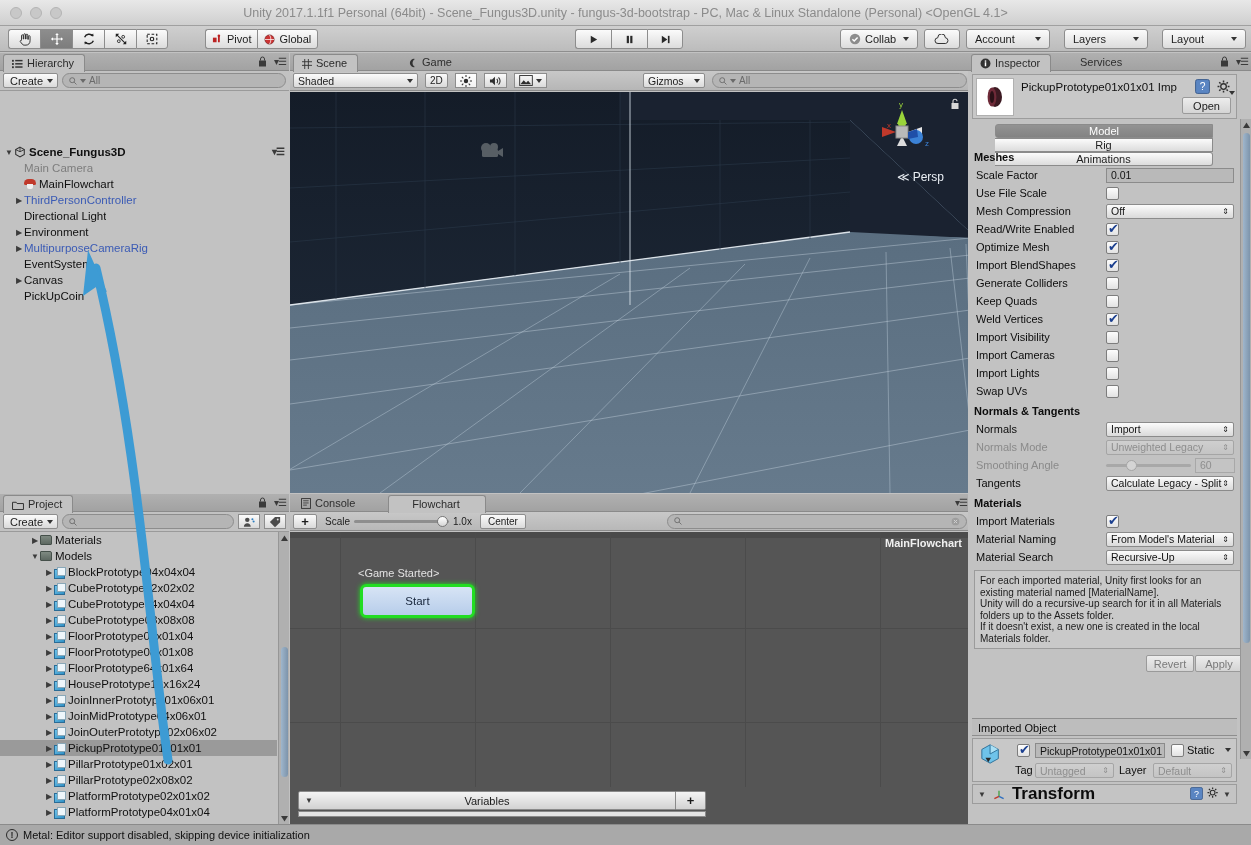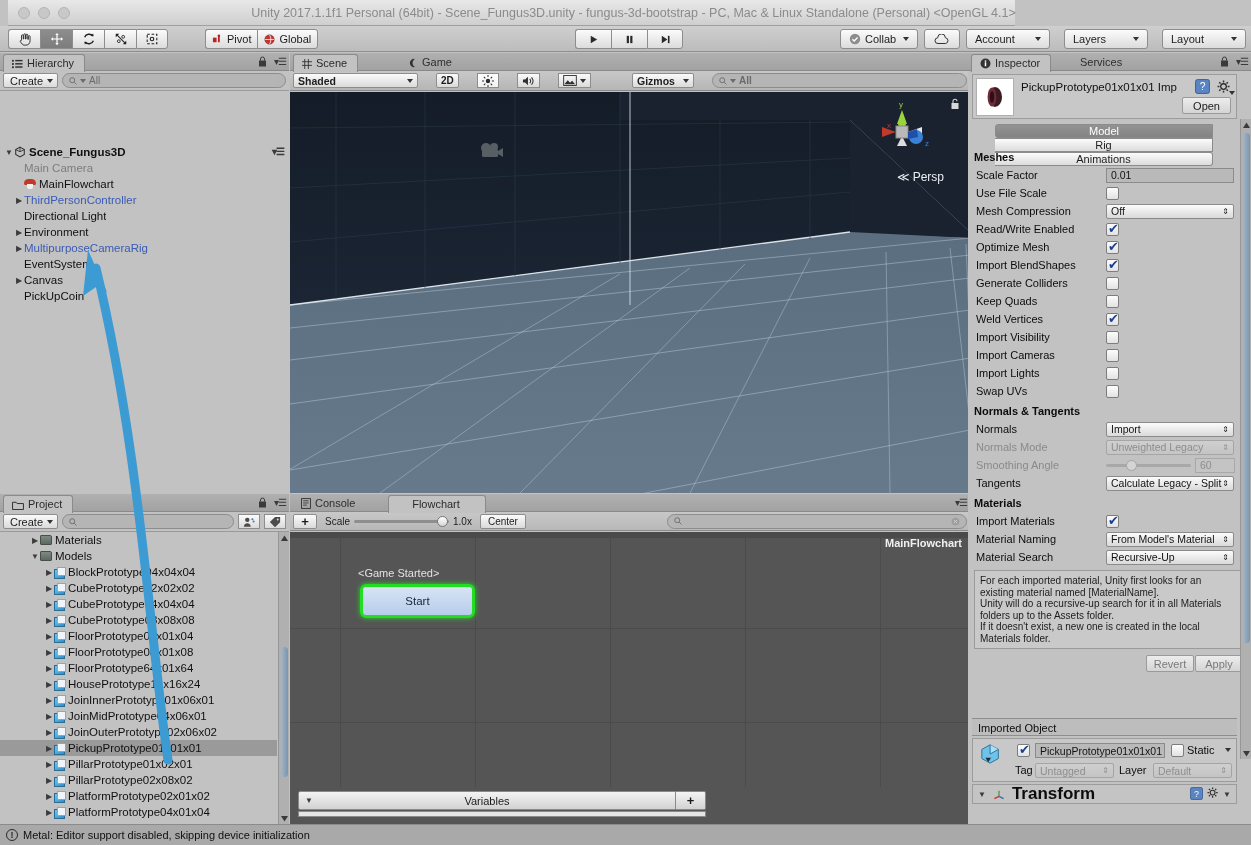--- a/index.html
+++ b/index.html
@@ -8,21 +8,21 @@
     font-family: "Liberation Sans", sans-serif;
     font-size: 11px;
     background: #c2c2c2;
     overflow: hidden;
     -webkit-font-smoothing: antialiased;
   }
   #app { position: relative; width: 1251px; height: 845px; }
 
   
   .titlebar {
-    position: absolute; left:8px; top:0; width:1007px; height:26px;
+    position: absolute; left:0; top:0; width:1251px; height:26px;
     background: linear-gradient(#e8e8e8, #cfcfcf);
     border-bottom: 1px solid #a0a0a0;
   }
   .traffic { position:absolute; top:7px; display:flex; gap:8px; left:10px; }
   .traffic i { display:block; width:12px; height:12px; border-radius:50%;
                background:#c8c8c8; border:1px solid #b4b4b4; }
   .title-text {
     position:absolute; left:0; top:0; width:1251px; height:26px;
     line-height:26px; text-align:center; color:#8b8b8b; font-size:12.5px;
   }
@@ -122,23 +122,22 @@
   }
   .shroom:after {
     content:''; position:absolute; left:3px;top:6px;width:6px;height:5px;
     background:#efefef; border-radius:0 0 2px 2px;
   }
 
   
   .sceneview { position:absolute; overflow:hidden; }
   .scene-toolbar {
     height:20px; background:linear-gradient(#c8c8c8,#b6b6b6);
-    display:flex; align-items:center; gap:18px; padding:0 3px;
+    display:flex; align-items:center; gap:7px; padding:0 3px;
     border-bottom:1px solid #8a8a8a;
-    font-weight:bold;
   }
   .sdd {
     height:15px; background:linear-gradient(#fbfbfb,#dadada);
     border:1px solid #8d8d8d; border-radius:2px; display:flex; align-items:center;
     padding:0 4px; font-size:10.5px; color:#1c1c1c; gap:4px;
   }
   .sbtn {
     height:15px; min-width:20px; background:linear-gradient(#fbfbfb,#dadada);
     border:1px solid #8d8d8d; display:flex;align-items:center;justify-content:center;
     font-size:10px; color:#1c1c1c; padding:0 4px;

